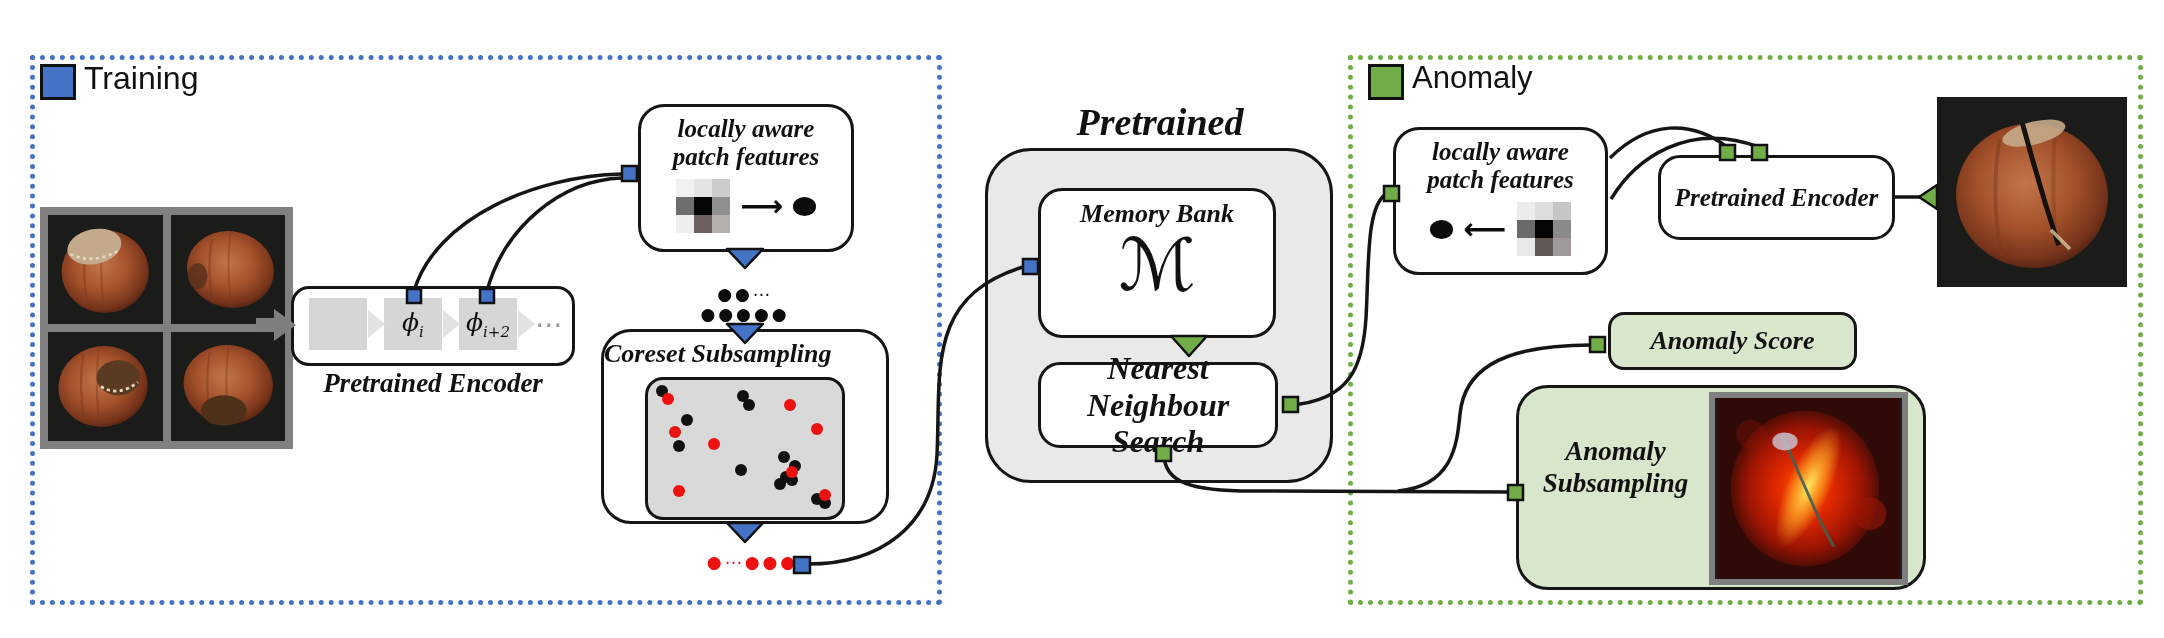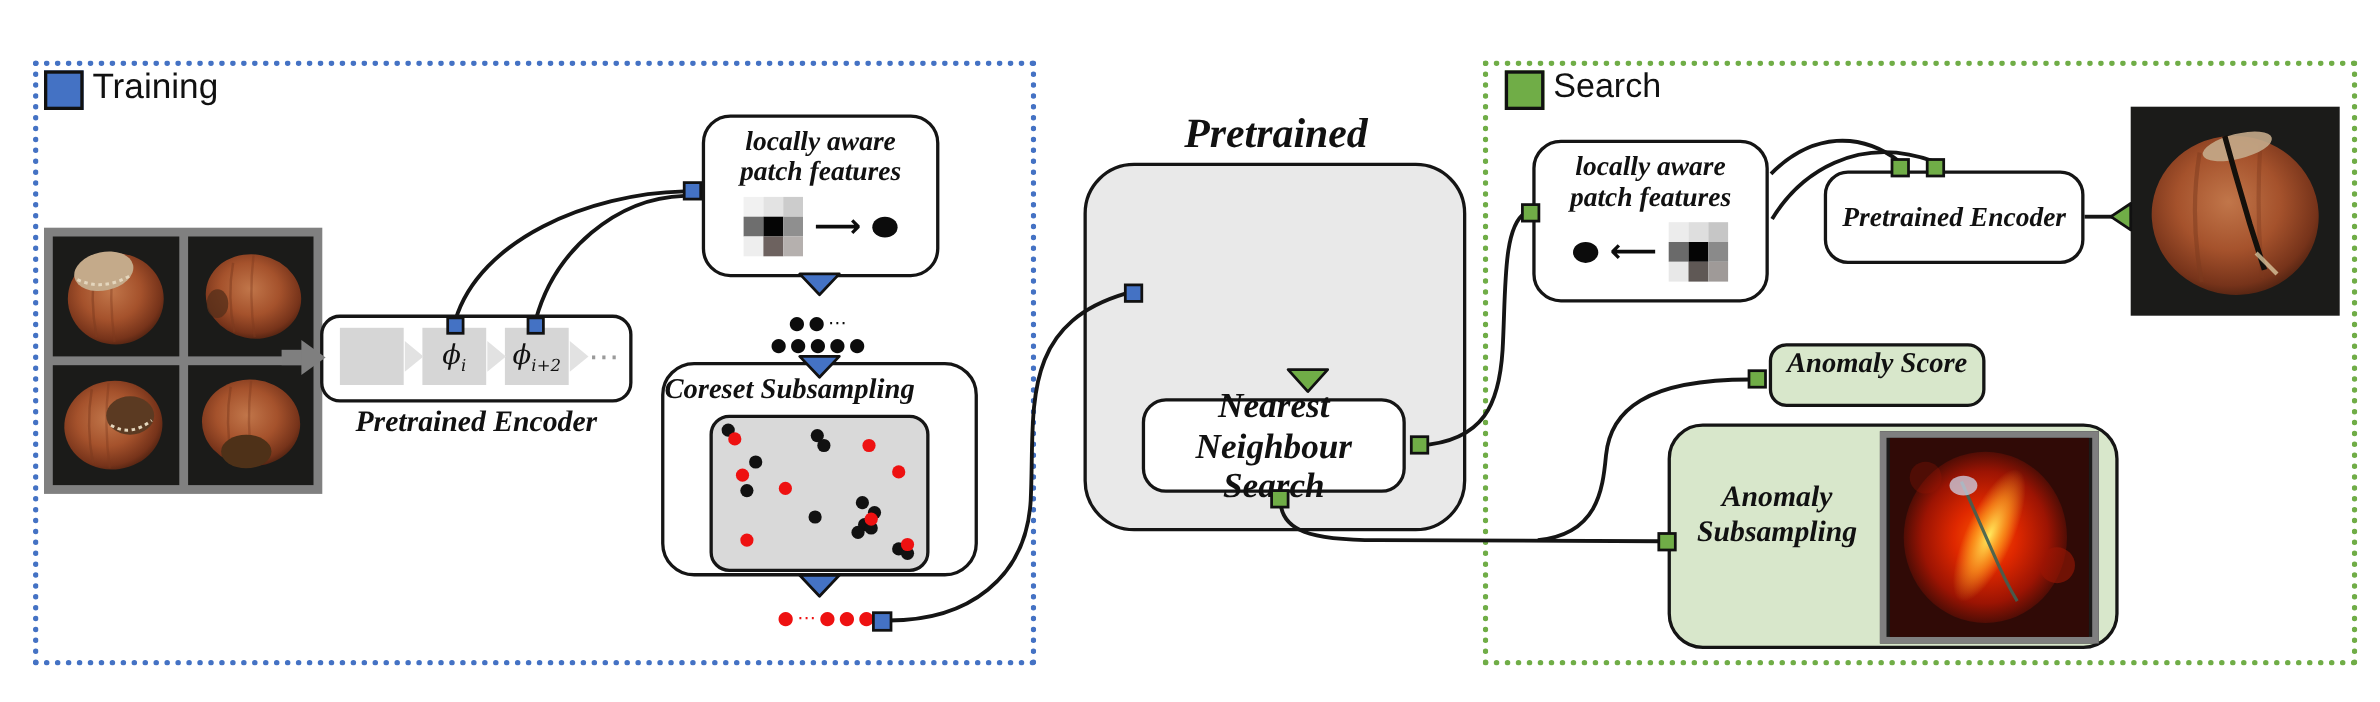--- a/index.html
+++ b/index.html
@@ -163,27 +163,31 @@
       <div class="sdot" style="left: 87%; top: 36%; background: rgb(238, 17, 17);"></div>
       <div class="sdot" style="left: 74%; top: 67%; background: rgb(238, 17, 17);"></div>
       <div class="sdot" style="left: 16%; top: 81%; background: rgb(238, 17, 17);"></div>
       <div class="sdot" style="left: 91%; top: 84%; background: rgb(238, 17, 17);"></div>
     </div>
 
   <div class="abs dotrow" style="left:700px;top:552px;width:105px;color:#ee1111;">●⋯●●●</div>
 
   <div class="abs serif-lbl" style="left:1010px;top:100px;width:300px;text-align:center;font-size:38px;font-weight:bold;">Pretrained</div>
   <div class="abs rbox graybox" style="left:985px;top:148px;width:348px;height:335px;border-radius:46px;"></div>
+  <div class="abs rbox" style="left:1038px;top:188px;width:238px;height:150px;border-radius:24px;">
+    <div class="serif-lbl" style="margin-top:8px;text-align:center;font-size:26px;">Memory Bank</div>
+    <div style="text-align:center;font-size:72px;line-height:1.0;font-style:italic;font-family:'DejaVu Serif','DejaVu Sans',serif;">ℳ</div>
+  </div>
   <div class="abs rbox" style="left:1038px;top:362px;width:240px;height:86px;border-radius:22px;display:flex;align-items:center;justify-content:center;">
     <div class="serif-lbl" style="text-align:center;font-size:32px;line-height:1.15;width:210px;">Nearest Neighbour Search</div>
   </div>
 
   <div class="abs dotted-region" style="left:1348px;top:55px;width:785px;height:540px;border-color:#70AD47;"></div>
   <div class="abs legend-sq" style="left:1368px;top:64px;background:#70AD47;"></div>
-  <div class="abs sans-lbl" style="left:1412px;top:60px;font-size:31px;">Search</div>
+  <div class="abs sans-lbl" style="left:1412px;top:60px;font-size:31px;">Anomaly</div>
 
   <div class="abs rbox" style="left:1393px;top:127px;width:215px;height:148px;">
     <div class="serif-lbl" style="margin-top:8px;text-align:center;font-size:25px;line-height:1.12;padding:0 14px;">locally aware patch features</div>
     <div class="feat-row" style="margin-top:8px;">
       <span class="feat-dot"></span>
       <span class="feat-arrow">⟵</span>
       <div class="pgrid">
           <div style="background: rgb(236, 236, 236);"></div>
           <div style="background: rgb(222, 222, 222);"></div>
           <div style="background: rgb(198, 198, 198);"></div>
@@ -205,21 +209,21 @@
     <svg viewBox="0 0 100 100" style="display:block;width:100%;height:100%;">
       <ellipse cx="50" cy="52" rx="40" ry="38" fill="url(#nutG)" transform="rotate(8 50 52)"></ellipse>
       <path d="M33,22 Q28,52 34,84" stroke="#7c3a1d" stroke-width="2" fill="none" opacity=".5"></path>
       <path d="M62,18 Q60,52 63,82" stroke="#7c3a1d" stroke-width="2" fill="none" opacity=".4"></path>
       <ellipse cx="51" cy="19" rx="17" ry="6" fill="#c4aa8a" opacity=".9" transform="rotate(-14 51 19)"></ellipse>
       <path d="M45,14 L50,32 L57,56 L64,78" stroke="#14100b" stroke-width="2.6" fill="none"></path>
       <path d="M60,70 L70,80" stroke="#d8c49c" stroke-width="2" fill="none" opacity=".8"></path>
     </svg>
   </div>
 
-  <div class="abs rbox greenbox" style="left:1608px;top:312px;width:197px;height:58px;border-radius:16px;display:flex;align-items:flex-start;justify-content:center;">
+  <div class="abs rbox greenbox" style="left:1608px;top:312px;width:249px;height:58px;border-radius:16px;display:flex;align-items:center;justify-content:center;">
     <div class="serif-lbl" style="font-size:26px;">Anomaly Score</div>
   </div>
 
   <div class="abs rbox greenbox" style="left:1516px;top:385px;width:410px;height:205px;border-radius:32px;"></div>
   <div class="abs serif-lbl" style="left:1528px;top:435px;width:175px;text-align:center;font-size:27px;line-height:1.2;">Anomaly Subsampling</div>
   <div class="abs img-frame" style="left:1709px;top:392px;width:199px;height:193px;">
     <svg viewBox="0 0 100 100">
       <rect width="100" height="100" fill="#300a06"></rect>
       <circle cx="84" cy="64" r="9" fill="#8c1505" opacity=".7"></circle>
       <circle cx="18" cy="20" r="8" fill="#6e1004" opacity=".5"></circle>

